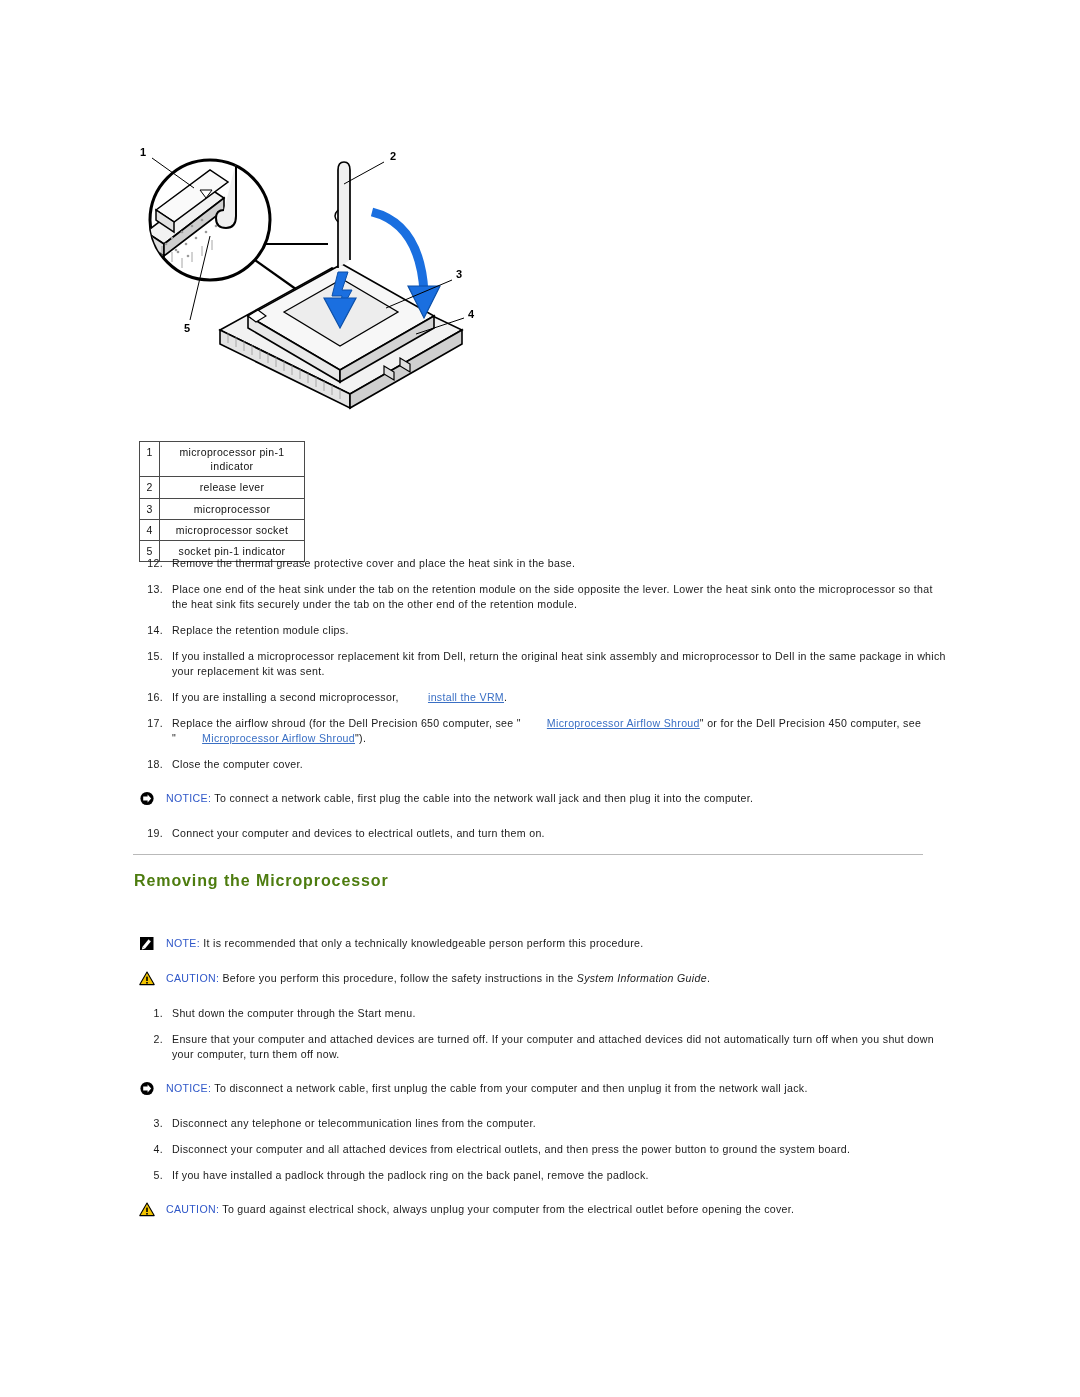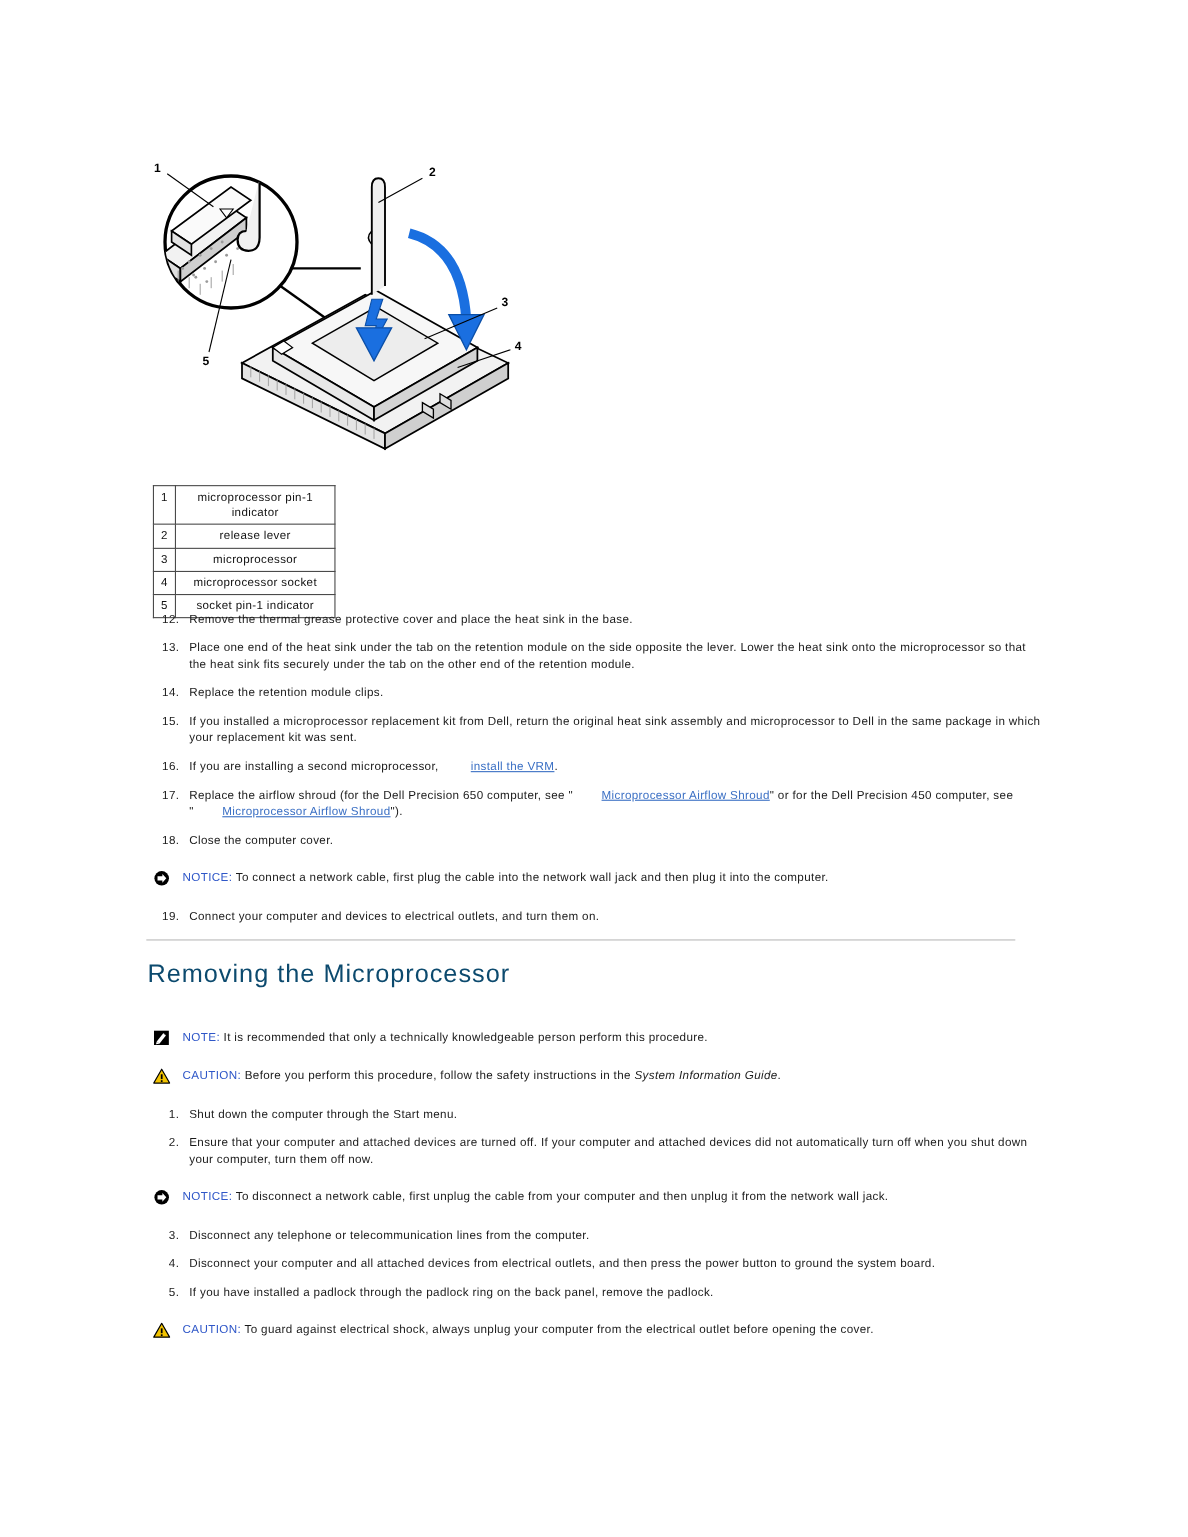--- a/index.html
+++ b/index.html
@@ -127,23 +127,23 @@
     top: 846px;
     width: 790px;
     height: 1px;
     background: #b9b9b9;
     border: 0;
   }
   .section-heading {
     position: absolute;
     left: 134px;
     top: 872px;
-    font-size: 23px;
-    font-weight: normal;
-    color: #0c4a6e;
+    font-size: 16px;
+    font-weight: bold;
+    color: #4d7c0f;
     letter-spacing: 0.9px;
     white-space: nowrap;
   }
 
   
   .content-lower {
     position: absolute;
     left: 139px;
     top: 917px;
     width: 815px;

